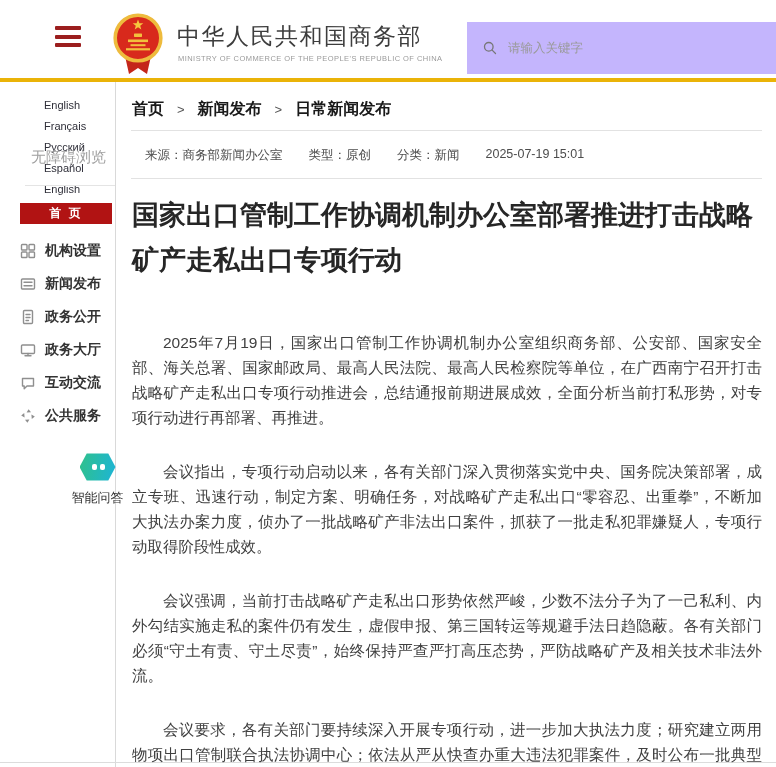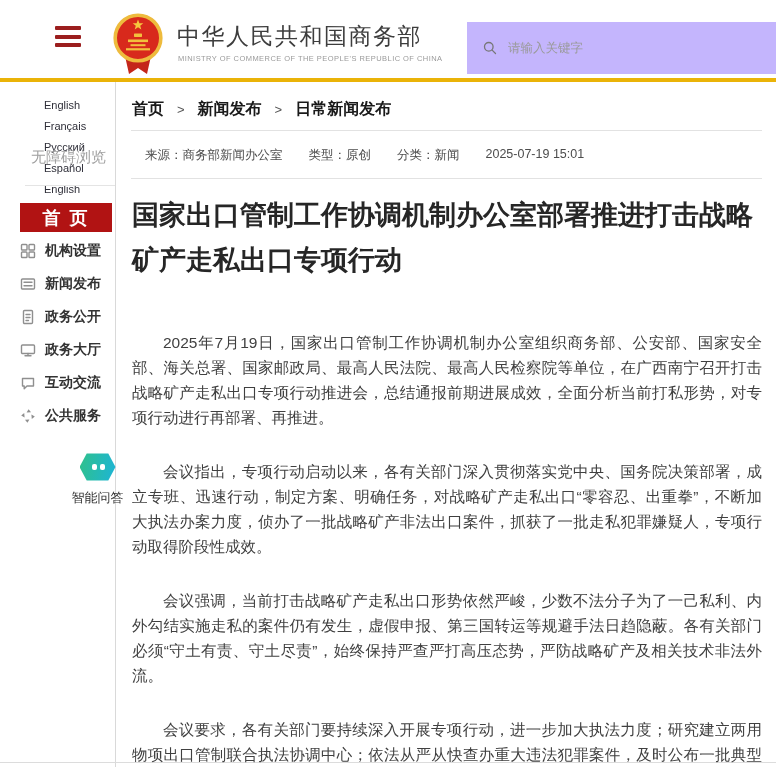--- a/index.html
+++ b/index.html
@@ -29,22 +29,22 @@
   
   .v-divider { position:absolute; left:115px; top:82px; bottom:0; width:1px; background:#d9d9d9; }
   .page-bottom-line { position:absolute; left:0; right:0; top:762px; height:1px; background:#dcdcdc; }
 
   
   .langs { position:absolute; left:31px; top:95px; width:94px; font-size:11px;
     color:#2e2e38; line-height:21px; }
   .langs a { margin-right:6px;padding-left:13px; }
   .accessibility { position:absolute; left:31px; top:148px; font-size:15px; color:#9f9f9f; }
   .lang-divider { position:absolute; left:25px; top:185px; width:90px; height:1px; background:#e4e4e4; }
-  .home-btn { position:absolute; left:20px; top:203px; width:92px; height:29px; background:#b11313;
-    color:#fff; font-size:18px; font-weight:bold; letter-spacing:2px;
+  .home-btn { position:absolute; left:20px; top:203px; width:92px; height:21px; background:#b11313;
+    color:#fff; font-size:12px; font-weight:bold; letter-spacing:2px;
     display:flex; align-items:center; justify-content:center; cursor:pointer; }
   .menu { position:absolute; left:20px; top:234px; width:95px; }
   .menu-item { height:33px; display:flex; align-items:center; cursor:pointer; }
   .menu-item svg { width:16px; height:16px; margin-right:9px; flex:0 0 auto; }
   .menu-item .lbl { font-size:14px; font-weight:bold; color:#333; white-space:nowrap; }
   .mi-stroke { stroke:#8f8f8f; fill:none; stroke-width:1.4; stroke-linejoin:round; stroke-linecap:round; }
   .mi-fill { fill:#8f8f8f; }
   .qa { position:absolute; left:0; top:452px; width:115px; text-align:center; cursor:pointer;margin-left:40px; }
   .qa-icon { width:36px; height:30px; margin:0 auto; position:relative;
     background:linear-gradient(100deg,#2fc18b,#1db4d8);

